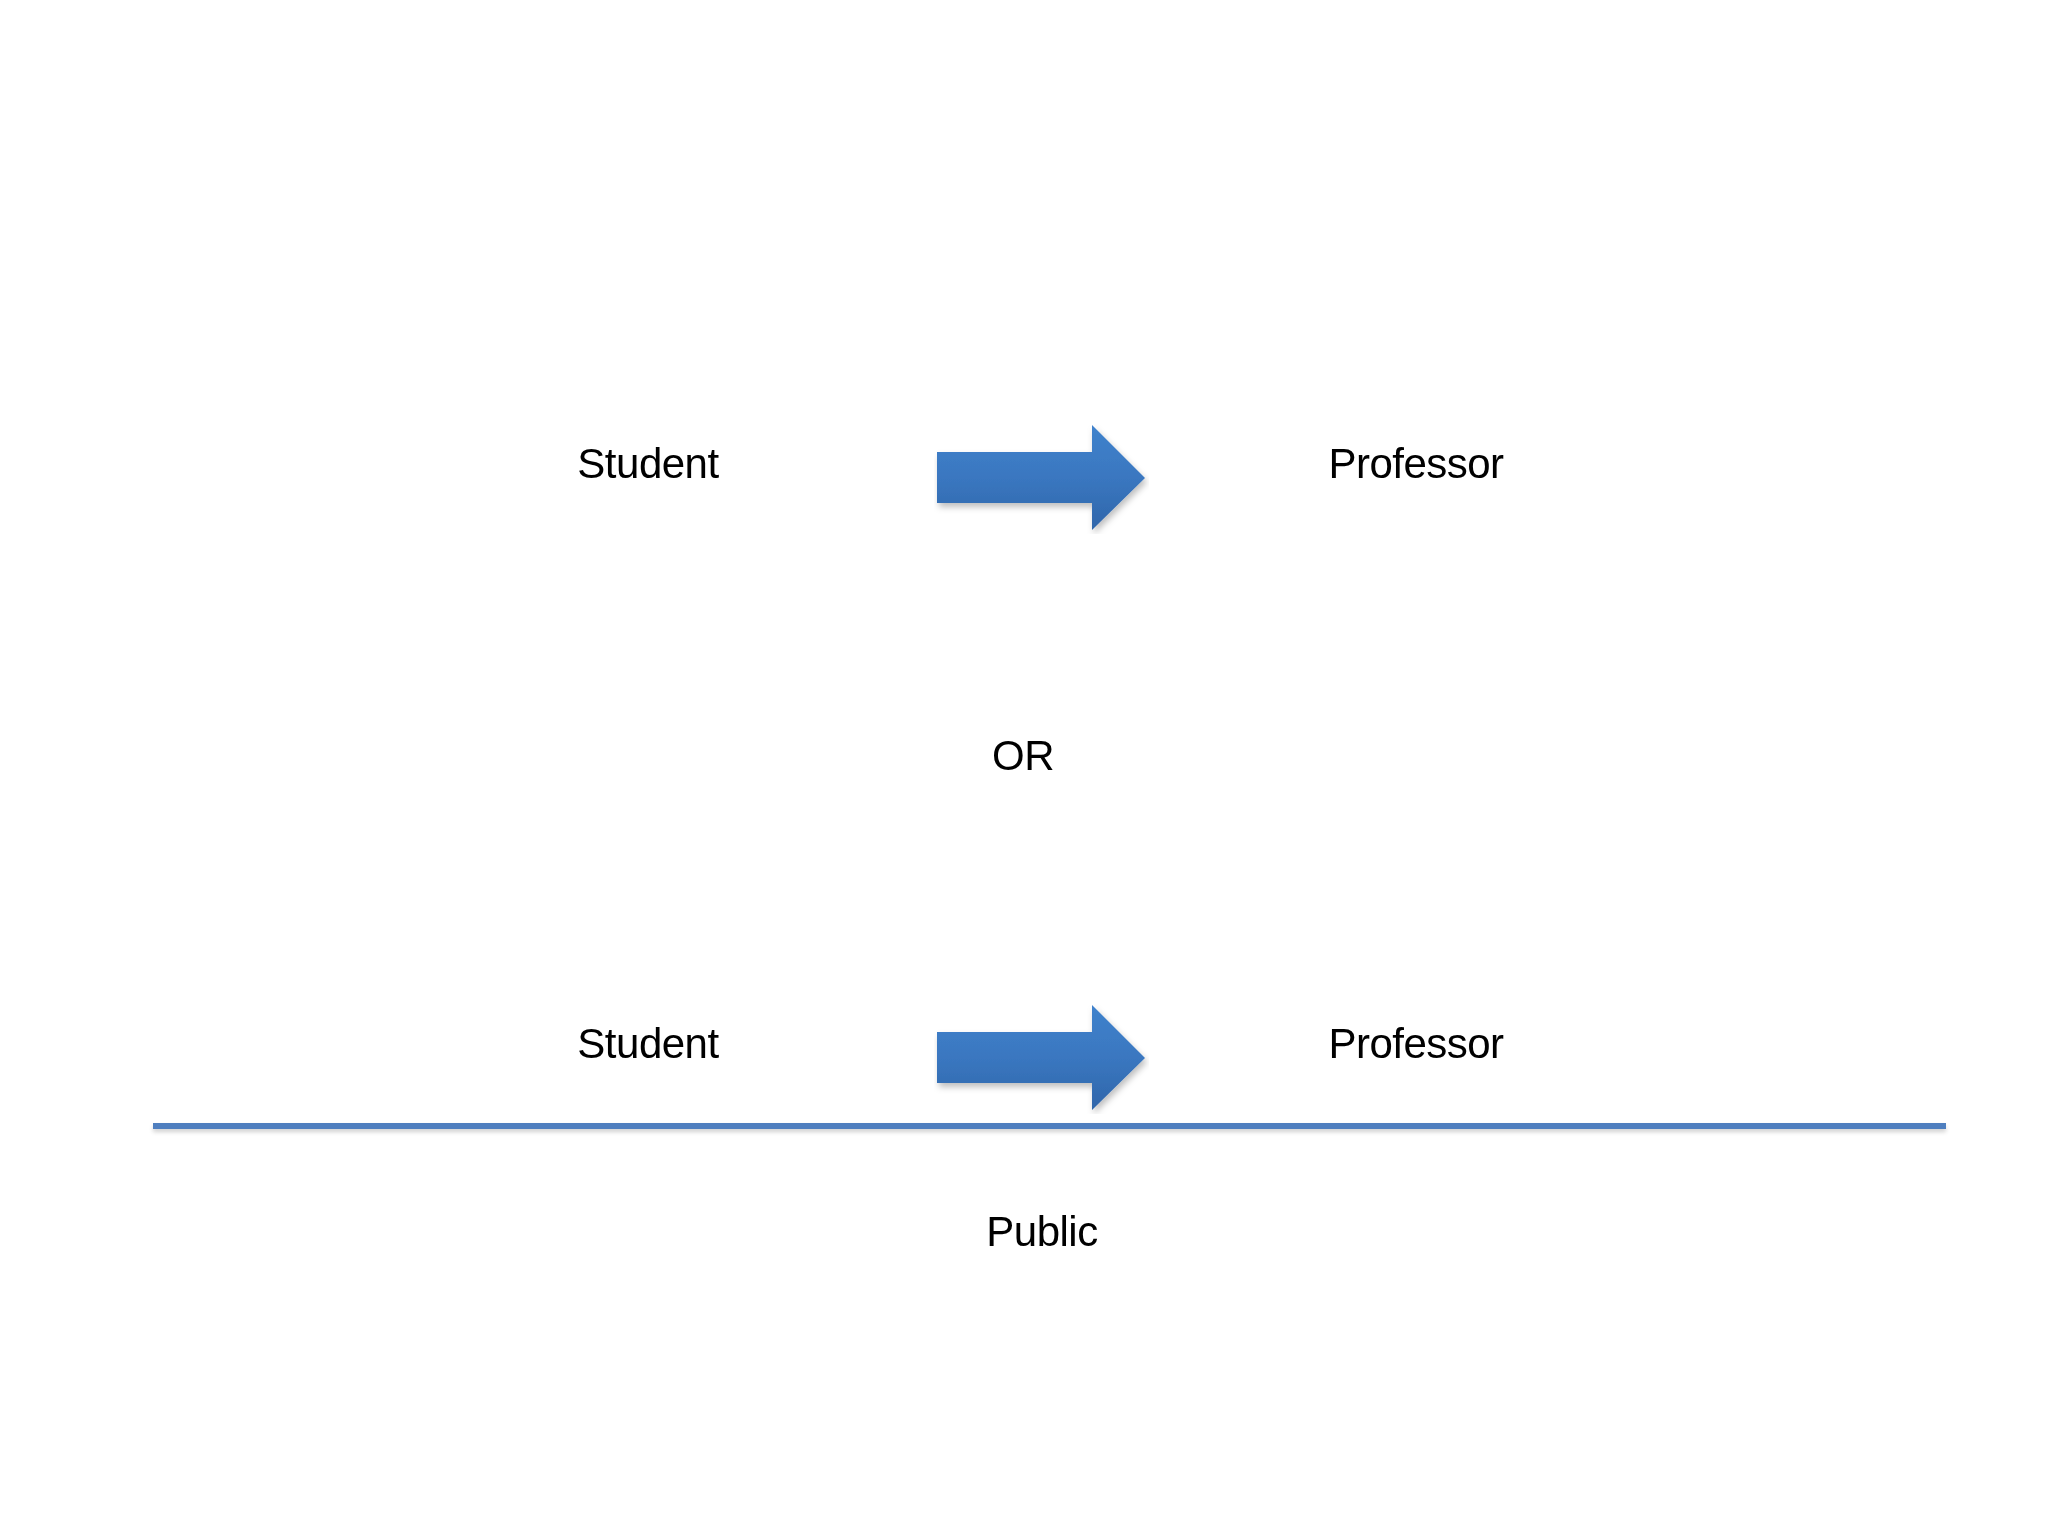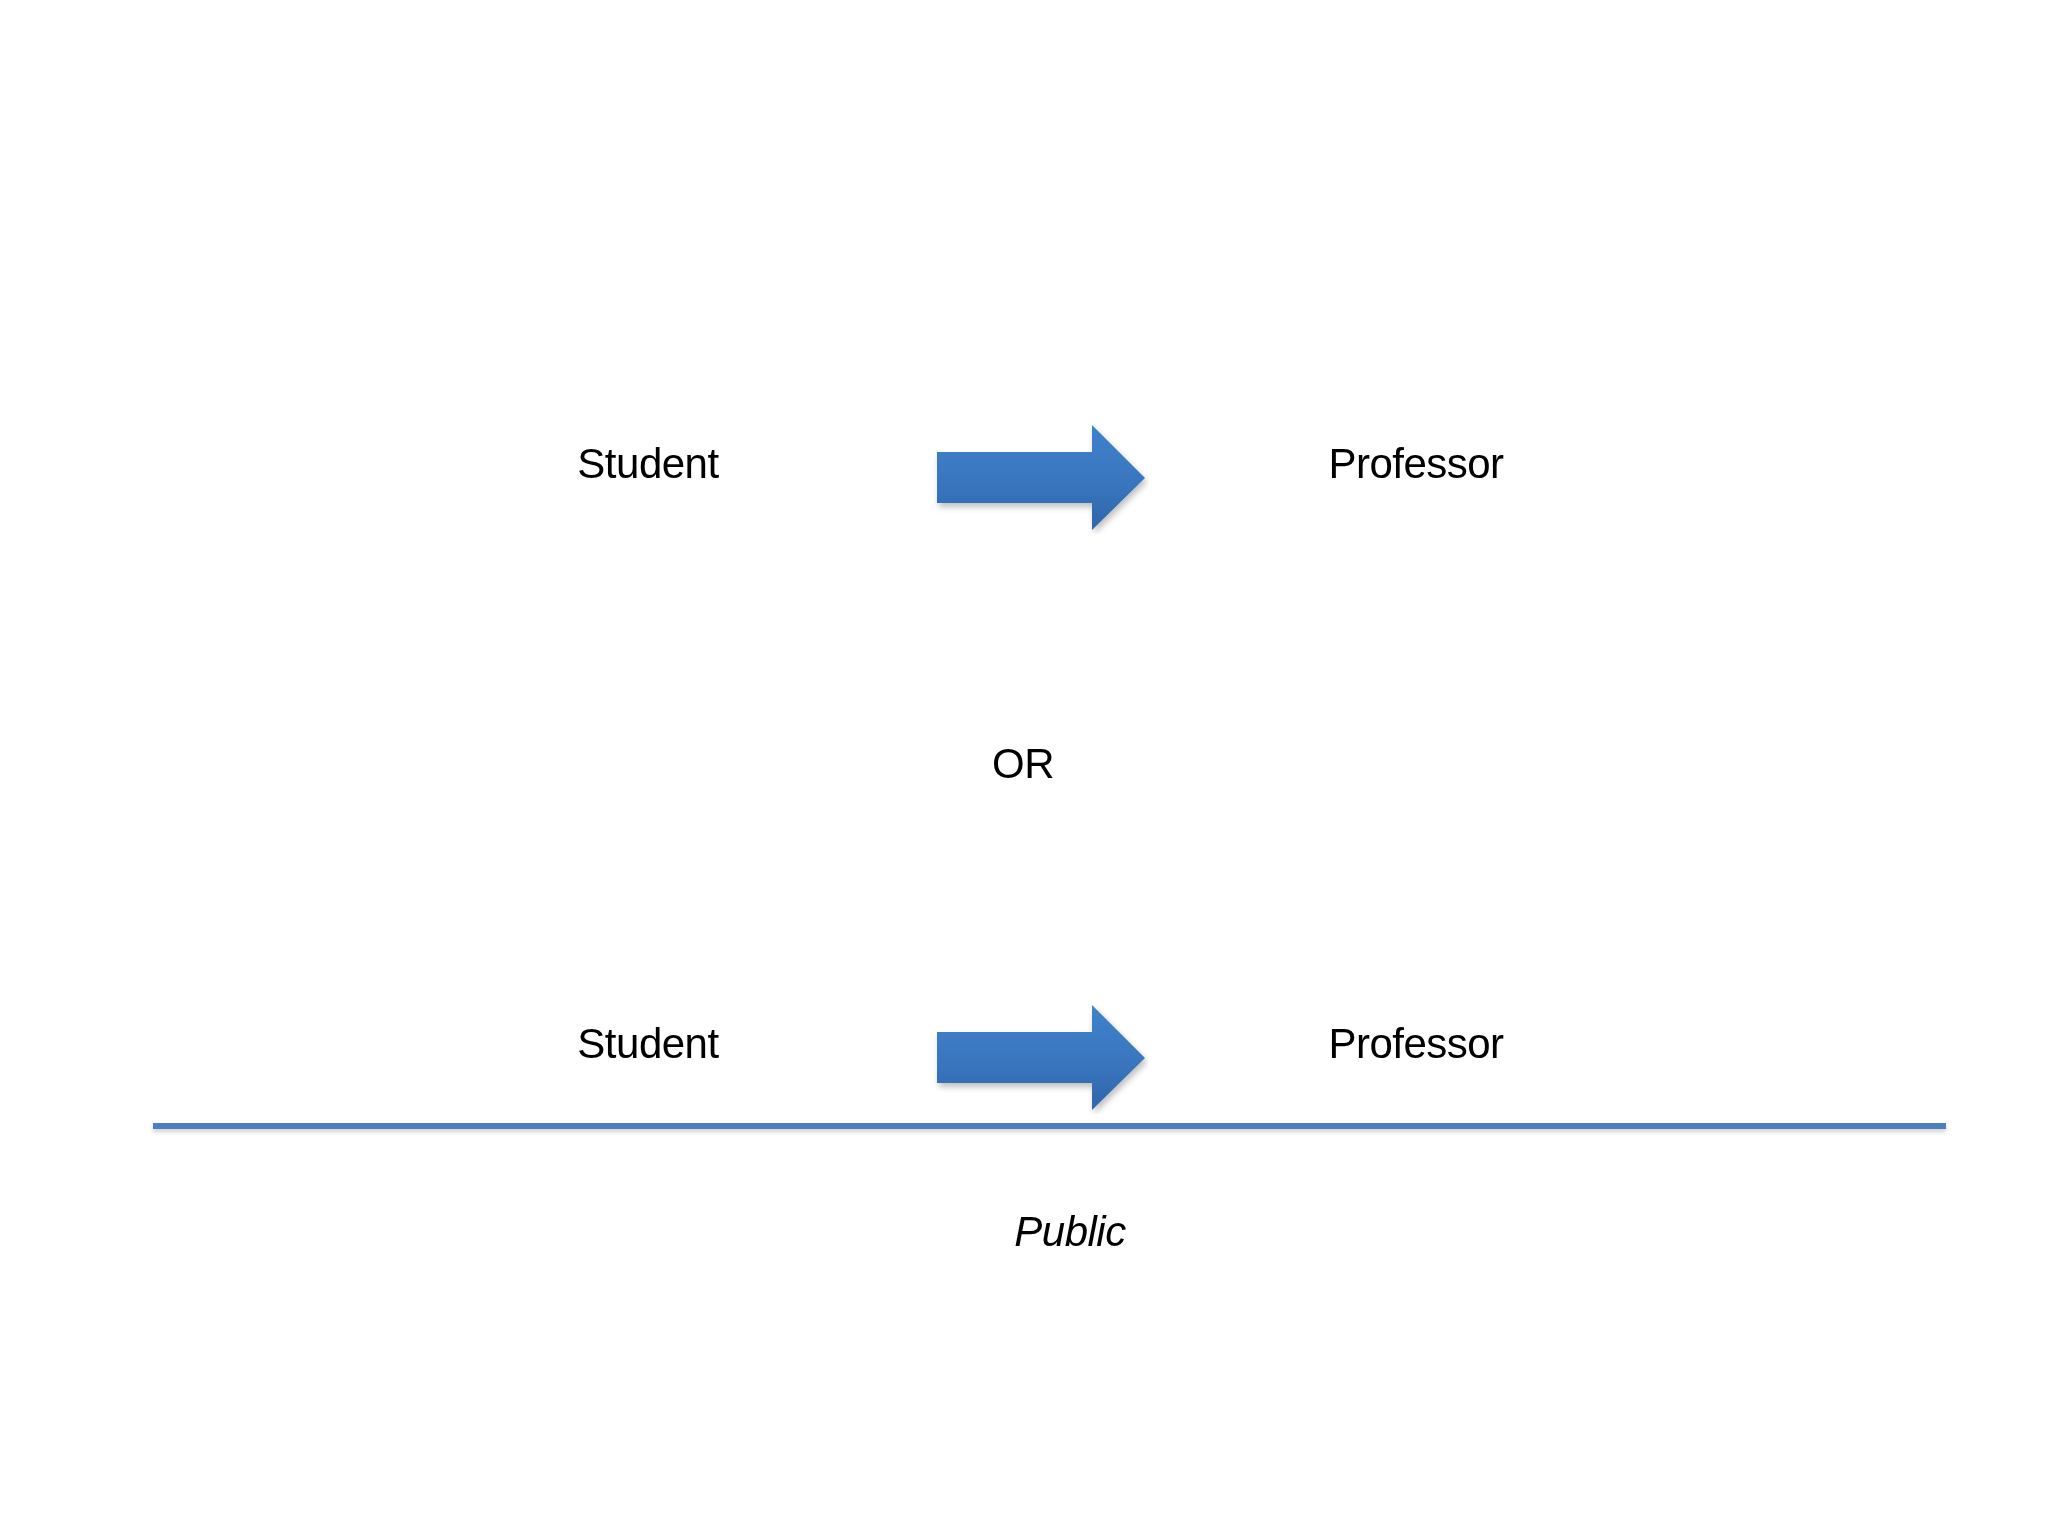--- a/index.html
+++ b/index.html
@@ -43,21 +43,21 @@
     </linearGradient>
     <filter id="sh1" x="-10%" y="-10%" width="130%" height="130%">
       <feDropShadow dx="2" dy="4" stdDeviation="3" flood-color="#000" flood-opacity="0.25"></feDropShadow>
     </filter>
   </defs>
   <polygon points="3,30 158,30 158,3 211,56 158,108 158,81 3,81" fill="url(#ag1)" filter="url(#sh1)"></polygon>
 </svg>
 
 <div class="label" style="left:1216px; top:441px;">Professor</div>
 
-<div class="label" style="left:823px; top:733px;margin-top:8px;">OR</div>
+<div class="label" style="left:823px; top:733px;">OR</div>
 
 <div class="label" style="left:448px; top:1021px;">Student</div>
 
 <svg class="arrow" style="left:934px; top:1002px;" viewBox="0 0 215 112">
   <defs>
     <linearGradient id="ag2" x1="0" y1="0" x2="0" y2="1">
       <stop offset="0" stop-color="#3f82cc"></stop>
       <stop offset="0.5" stop-color="#3a77c0"></stop>
       <stop offset="1" stop-color="#2f66aa"></stop>
     </linearGradient>
@@ -65,13 +65,13 @@
       <feDropShadow dx="2" dy="4" stdDeviation="3" flood-color="#000" flood-opacity="0.25"></feDropShadow>
     </filter>
   </defs>
   <polygon points="3,30 158,30 158,3 211,56 158,108 158,81 3,81" fill="url(#ag2)" filter="url(#sh2)"></polygon>
 </svg>
 
 <div class="label" style="left:1216px; top:1021px;">Professor</div>
 
 <div class="divider" style="background:#4f7fbf;"></div>
 
-<div class="label" style="left:870px; top:1209px;font-style:italic;">Public</div>
+<div class="label" style="left:842px; top:1209px;">Public</div>
 
 </body></html>

